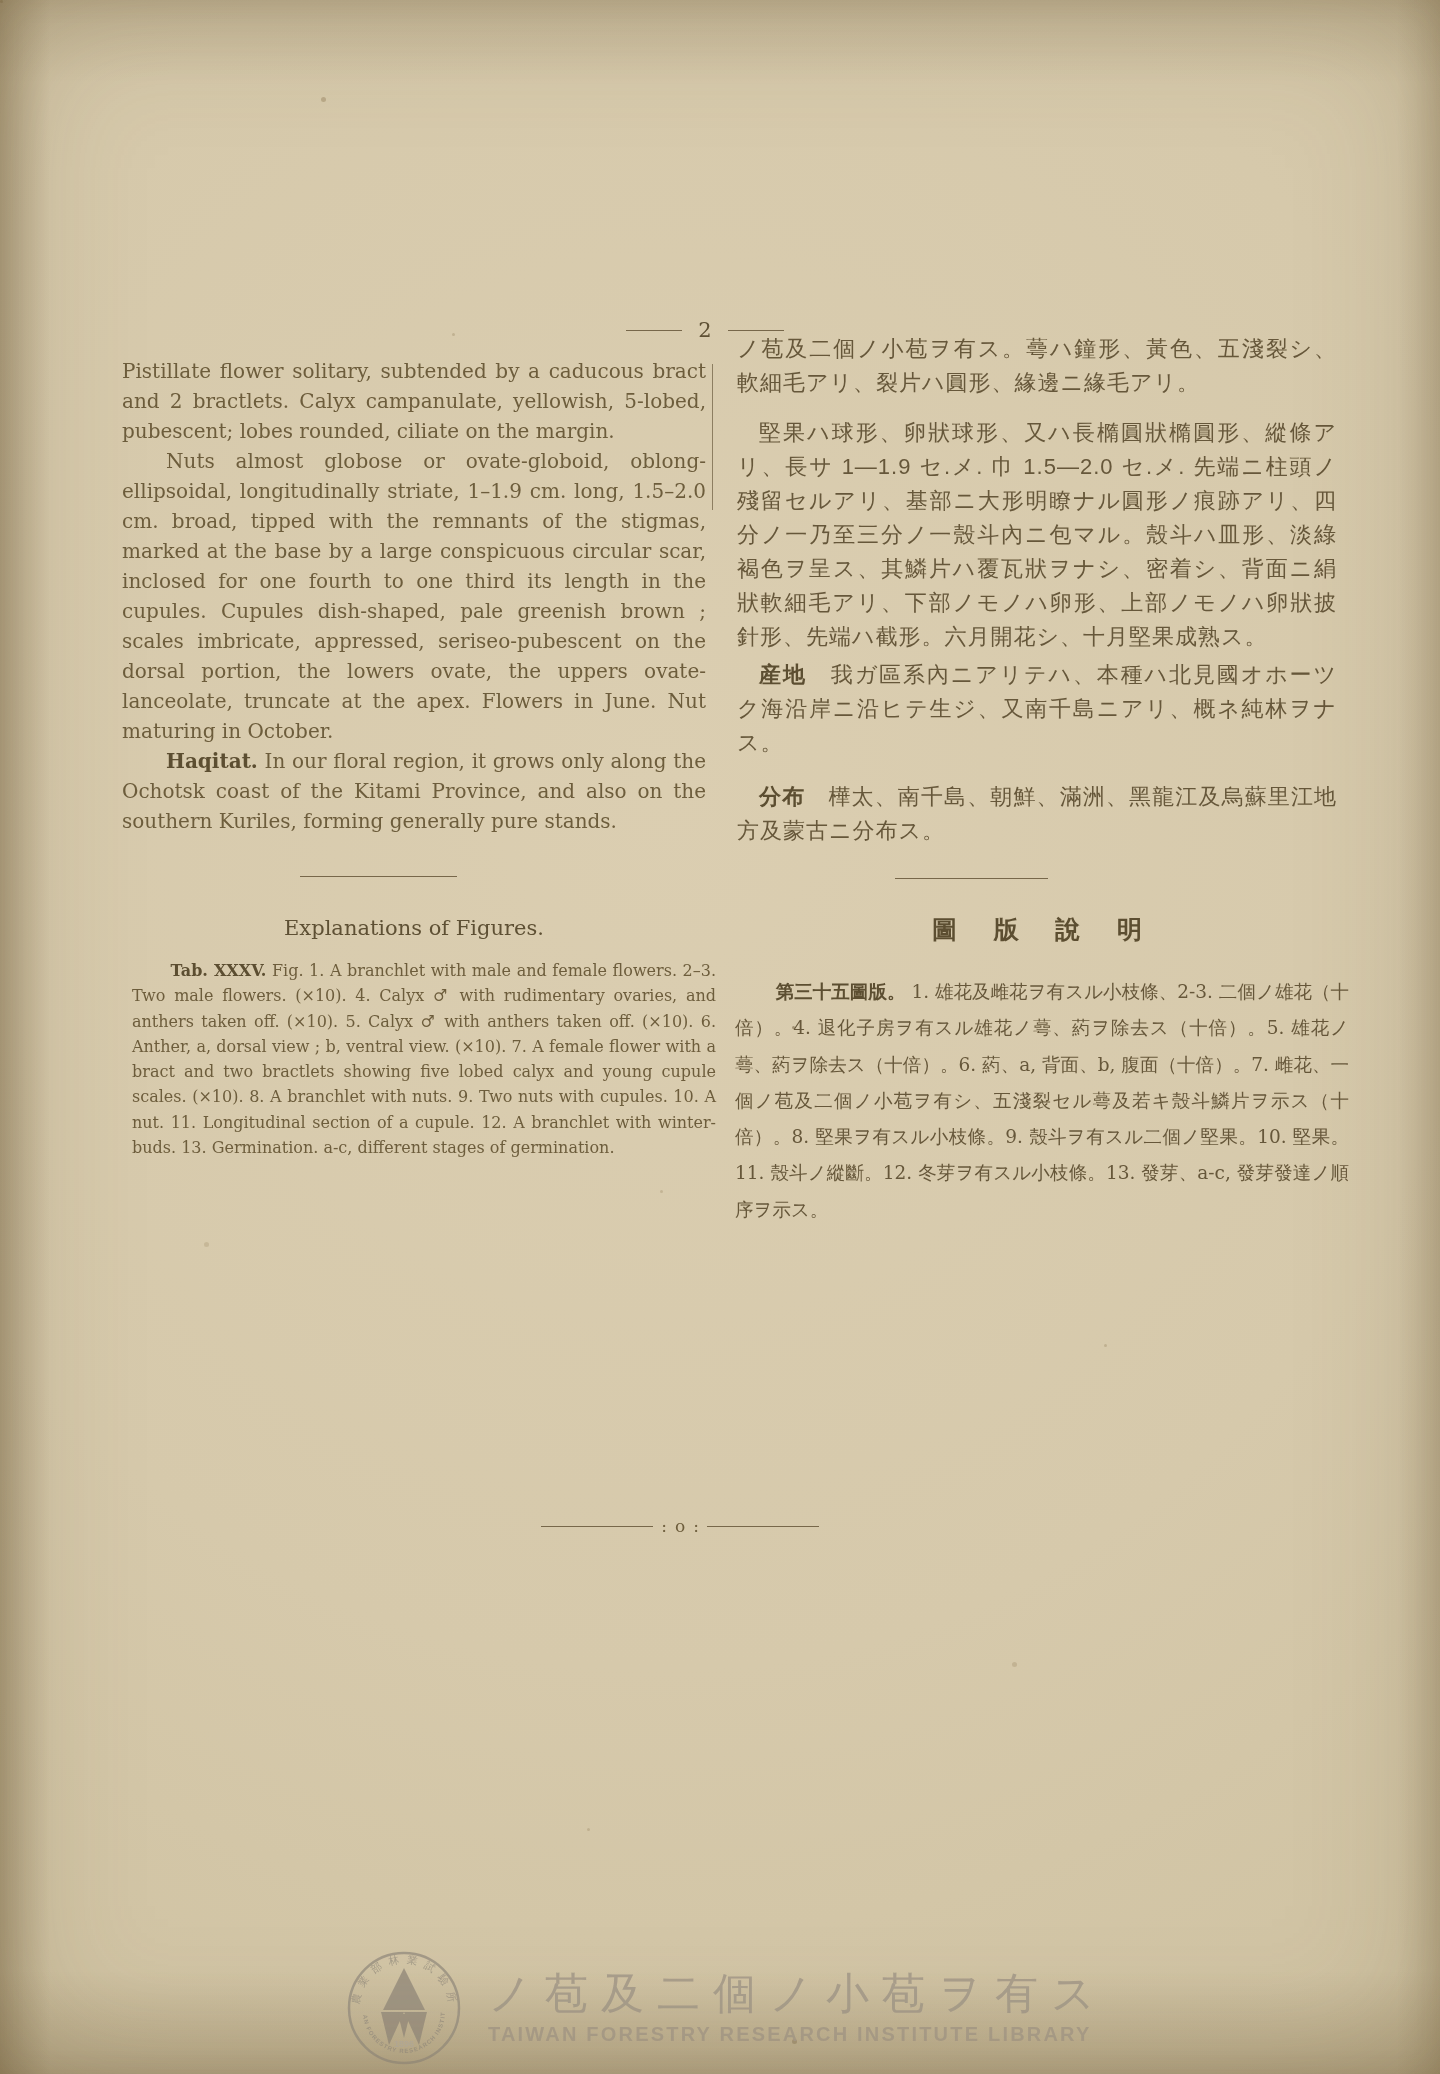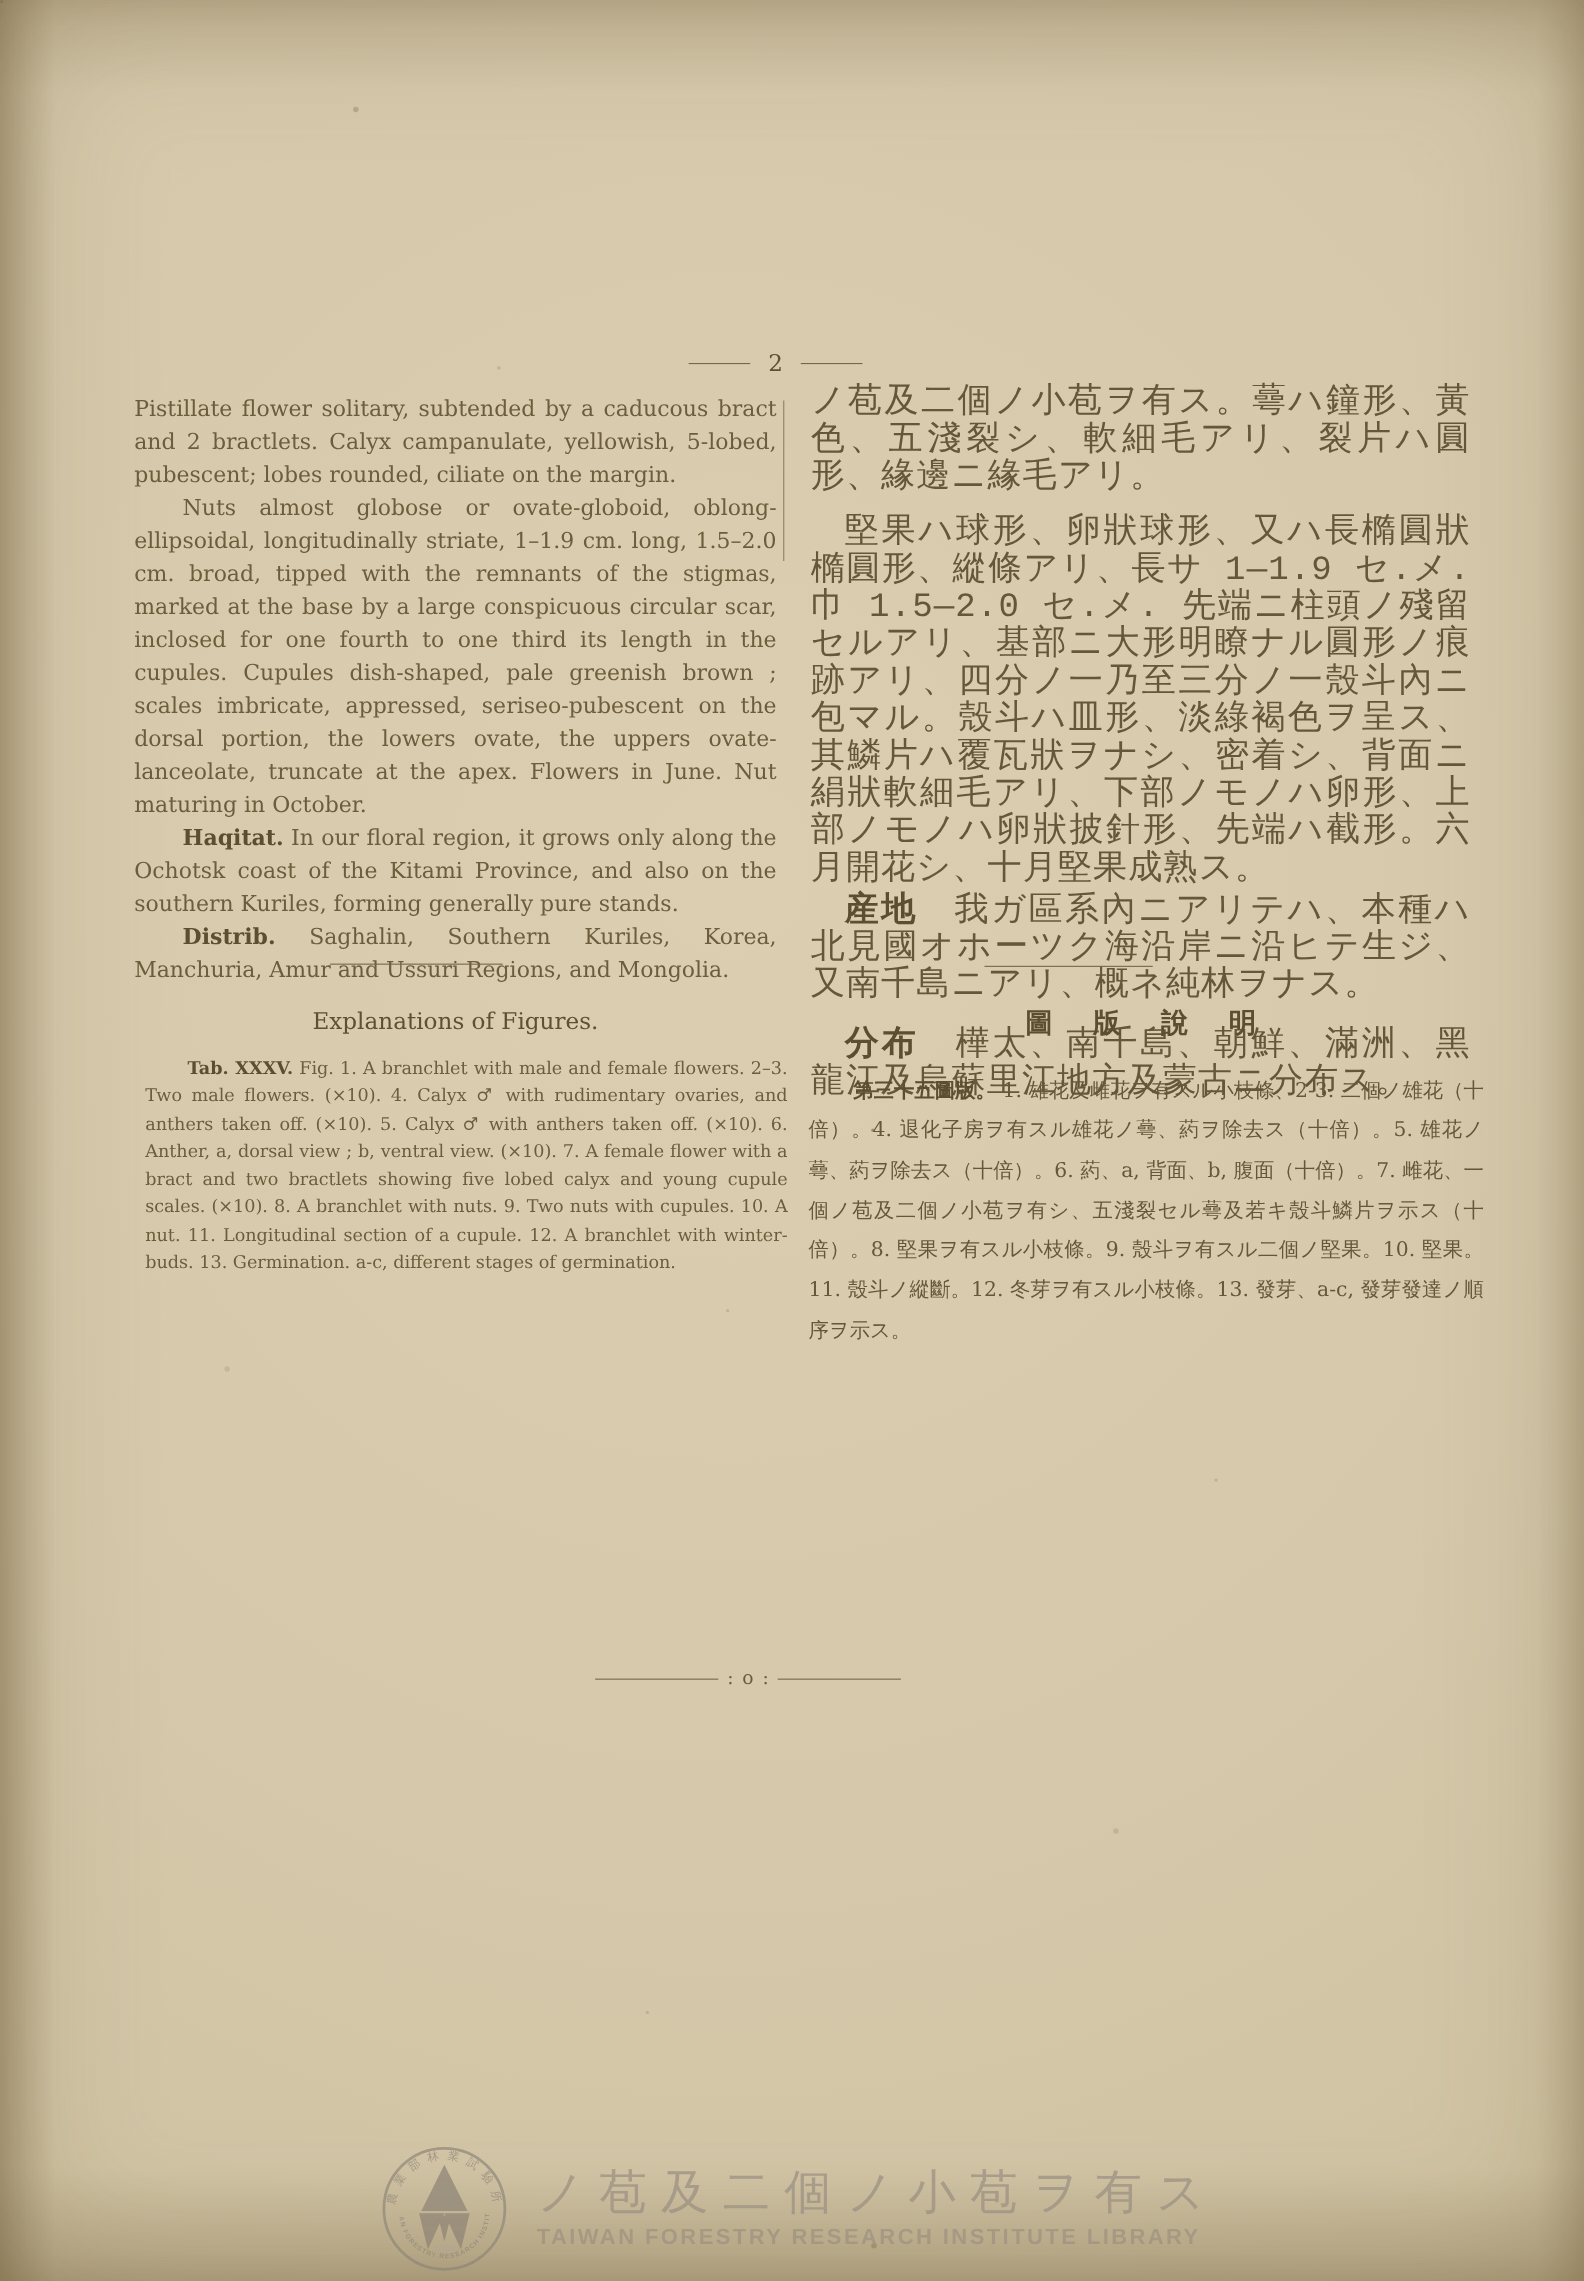--- a/index.html
+++ b/index.html
@@ -54,24 +54,24 @@
   .col-left p{margin:0;}
   .col-left p.ind{text-indent:2.2em;}
   b.lbl{font-weight:bold;color:#5c4e31;}
 
   .col-divider{
     position:absolute;left:712px;top:364px;height:146px;width:0;
     border-left:1.5px solid rgba(100,85,55,.65);
   }
 
   .col-right{
-    position:absolute;left:737px;top:350px;width:600px;
-    font-size:31px;line-height:34px;text-align:justify;color:#66573a;
+    position:absolute;left:737px;top:332px;width:600px;
+    font-size:22px;line-height:34px;text-align:justify;color:#66573a;
     letter-spacing:1px;
-    font-family:Liberation Mono, monospace;
+    font-family:Liberation Sans, sans-serif;
   }
   .col-right p{margin:0;}
   .col-right p.ind{text-indent:1em;}
   .col-right .gap-lg{margin-top:20px;}
   .col-right .gap-sm{margin-top:16px;}
   .col-right .gap-xs{margin-top:4px;}
 
   
   .rule{position:absolute;height:0;border-top:1.5px solid #77674a;}
   #left-rule{left:300px;top:876px;width:157px;}
@@ -129,21 +129,20 @@
   <div class="page-number-row">
     <span class="pn-dash"></span>
     <span class="pn-num">2</span>
     <span class="pn-dash"></span>
   </div>
 
   <div class="col-left">
     <p>Pistillate flower solitary, subtended by a caducous bract and 2 bractlets.  Calyx campanulate, yellowish, 5-lobed, pubescent; lobes rounded, ciliate on the margin.</p>
     <p class="ind">Nuts almost globose or ovate-globoid, oblong-ellipsoidal, longitudinally striate, 1–1.9 cm. long, 1.5–2.0 cm. broad, tipped with the remnants of the stigmas, marked at the base by a large conspicuous circular scar, inclosed for one fourth to one third its length in the cupules.  Cupules dish-shaped, pale greenish brown ; scales imbricate, appressed, seriseo-pubescent on the dorsal portion, the lowers ovate, the uppers ovate-lanceolate, truncate at the apex.  Flowers in June.  Nut maturing in October.</p>
     <p class="ind"><b class="lbl">Haqitat.</b><span> In our floral region, it grows only along the Ochotsk coast of the Kitami Province, and also on the southern Kuriles, forming generally pure stands.</span></p>
-    <p class="ind"><b class="lbl">Distrib.</b><span> Saghalin, Southern Kuriles, Korea, Manchuria, Amur and Ussuri Regions, and Mongolia.</span></p>
   </div>
 
   <div class="col-divider"></div>
 
   <div class="col-right">
     <p>ノ苞及二個ノ小苞ヲ有ス。蕚ハ鐘形、黃色、五淺裂シ、軟細毛アリ、裂片ハ圓形、緣邊ニ緣毛アリ。</p>
     <p class="ind gap-sm">堅果ハ球形、卵狀球形、又ハ長橢圓狀橢圓形、縱條アリ、長サ 1—1.9 セ.メ. 巾 1.5—2.0 セ.メ. 先端ニ柱頭ノ殘留セルアリ、基部ニ大形明瞭ナル圓形ノ痕跡アリ、四分ノ一乃至三分ノ一殼斗內ニ包マル。殼斗ハ皿形、淡綠褐色ヲ呈ス、其鱗片ハ覆瓦狀ヲナシ、密着シ、背面ニ絹狀軟細毛アリ、下部ノモノハ卵形、上部ノモノハ卵狀披針形、先端ハ截形。六月開花シ、十月堅果成熟ス。</p>
     <p class="ind gap-xs"><b class="lbl">産地</b><span>　我ガ區系內ニアリテハ、本種ハ北見國オホーツク海沿岸ニ沿ヒテ生ジ、又南千島ニアリ、概ネ純林ヲナス。</span></p>
     <p class="ind gap-lg"><b class="lbl">分布</b><span>　樺太、南千島、朝鮮、滿洲、黑龍江及烏蘇里江地方及蒙古ニ分布ス。</span></p>
   </div>

